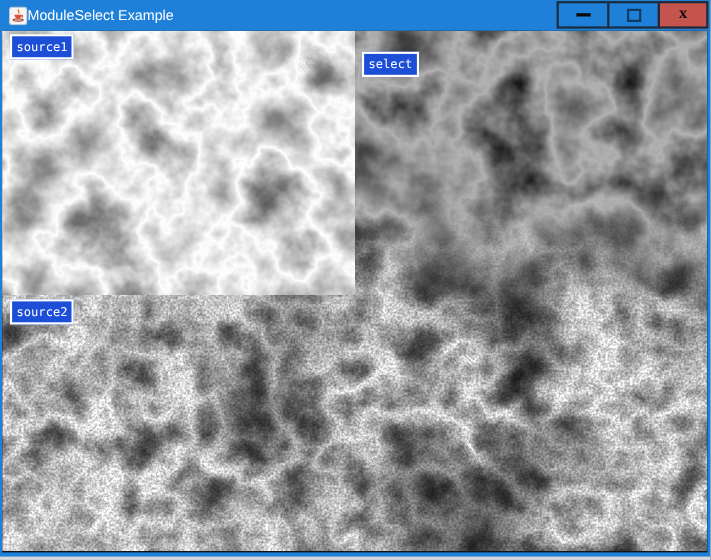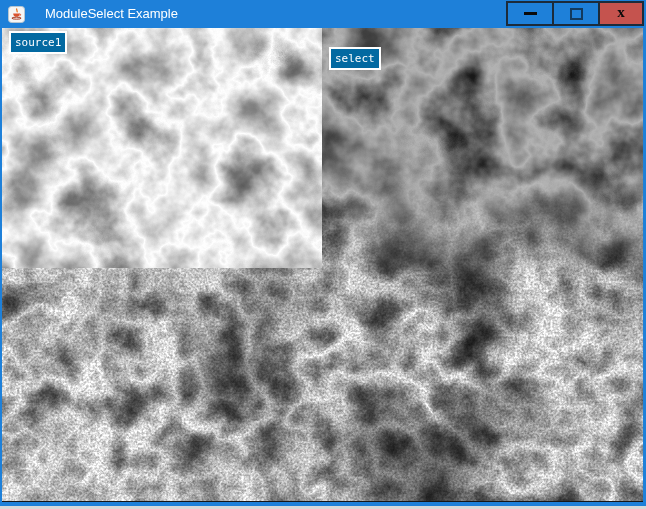--- a/index.html
+++ b/index.html
@@ -6,21 +6,21 @@
   .window{
     position:relative;width:646px;height:509px;background:#1e80d9;overflow:hidden;
   }
   
   .titlebar{
     position:absolute;left:0;top:0;width:646px;height:28px;background:#1e80d9;
     display:flex;align-items:center;
   }
   .app-icon{margin-left:8px;width:17px;height:17px;flex:0 0 auto;display:block;}
   .title-text{
-    margin-left:20px;color:#ffffff;font-size:13px;line-height:28px;white-space:nowrap;
+    margin-left:0;color:#ffffff;font-size:13px;line-height:28px;white-space:nowrap;
   }
   .win-controls{position:absolute;top:1px;right:2px;display:flex;}
   .wbtn{
     box-sizing:border-box;height:25px;border:2px solid #1c2b3a;background:#1e80d9;
     padding:0;display:flex;align-items:center;justify-content:center;cursor:default;
     font-family:"Liberation Sans",sans-serif;
   }
   .wbtn.min{width:48px;}
   .wbtn.max{width:48px;margin-left:-2px;}
   .wbtn.close{width:46px;margin-left:-2px;background:#c5534e;}
@@ -30,21 +30,21 @@
     display:block;color:#0b0b0b;font-family:"Liberation Serif",serif;font-weight:bold;
     font-size:15px;line-height:15px;transform:translateY(-1px);
   }
   
   .content{
     position:absolute;left:2px;top:28px;width:641px;height:473px;background:#000;
     border-bottom:1px solid #161616;overflow:hidden;
   }
   .content svg.noise{display:block;position:absolute;left:0;top:0;}
   .panel-label{
-    position:absolute;background:#0369a1;color:#ffffff;border:2px solid #ffffff;
+    position:absolute;background:#1d4ed8;color:#ffffff;border:2px solid #ffffff;
     font-family:"DejaVu Sans Mono",monospace;font-size:11px;line-height:13px;
     padding:3px 4px;white-space:nowrap;
   }
   .label-source1{left:7px;top:3px;}
   .label-select{left:327px;top:19px;}
   .label-source2{left:7px;top:244px;}
   
   .bottom-gray{position:absolute;left:0;bottom:0;width:646px;height:3px;background:#d9d9d9;}
 </style>
 </head>
@@ -142,16 +142,17 @@
 
       <g mask="url(#cloudFade)">
         <rect x="0" y="0" width="641" height="320" filter="url(#fSelTop)"></rect>
       </g>
 
       <rect x="0" y="0" width="320" height="240" filter="url(#fSrc1)"></rect>
     </svg>
 
     <div class="panel-label label-source1">source1</div>
     <div class="panel-label label-select">select</div>
+    <div class="panel-label label-source2">source2</div>
   </div>
 
   <div class="bottom-gray"></div>
 </div>
 
 </body></html>

